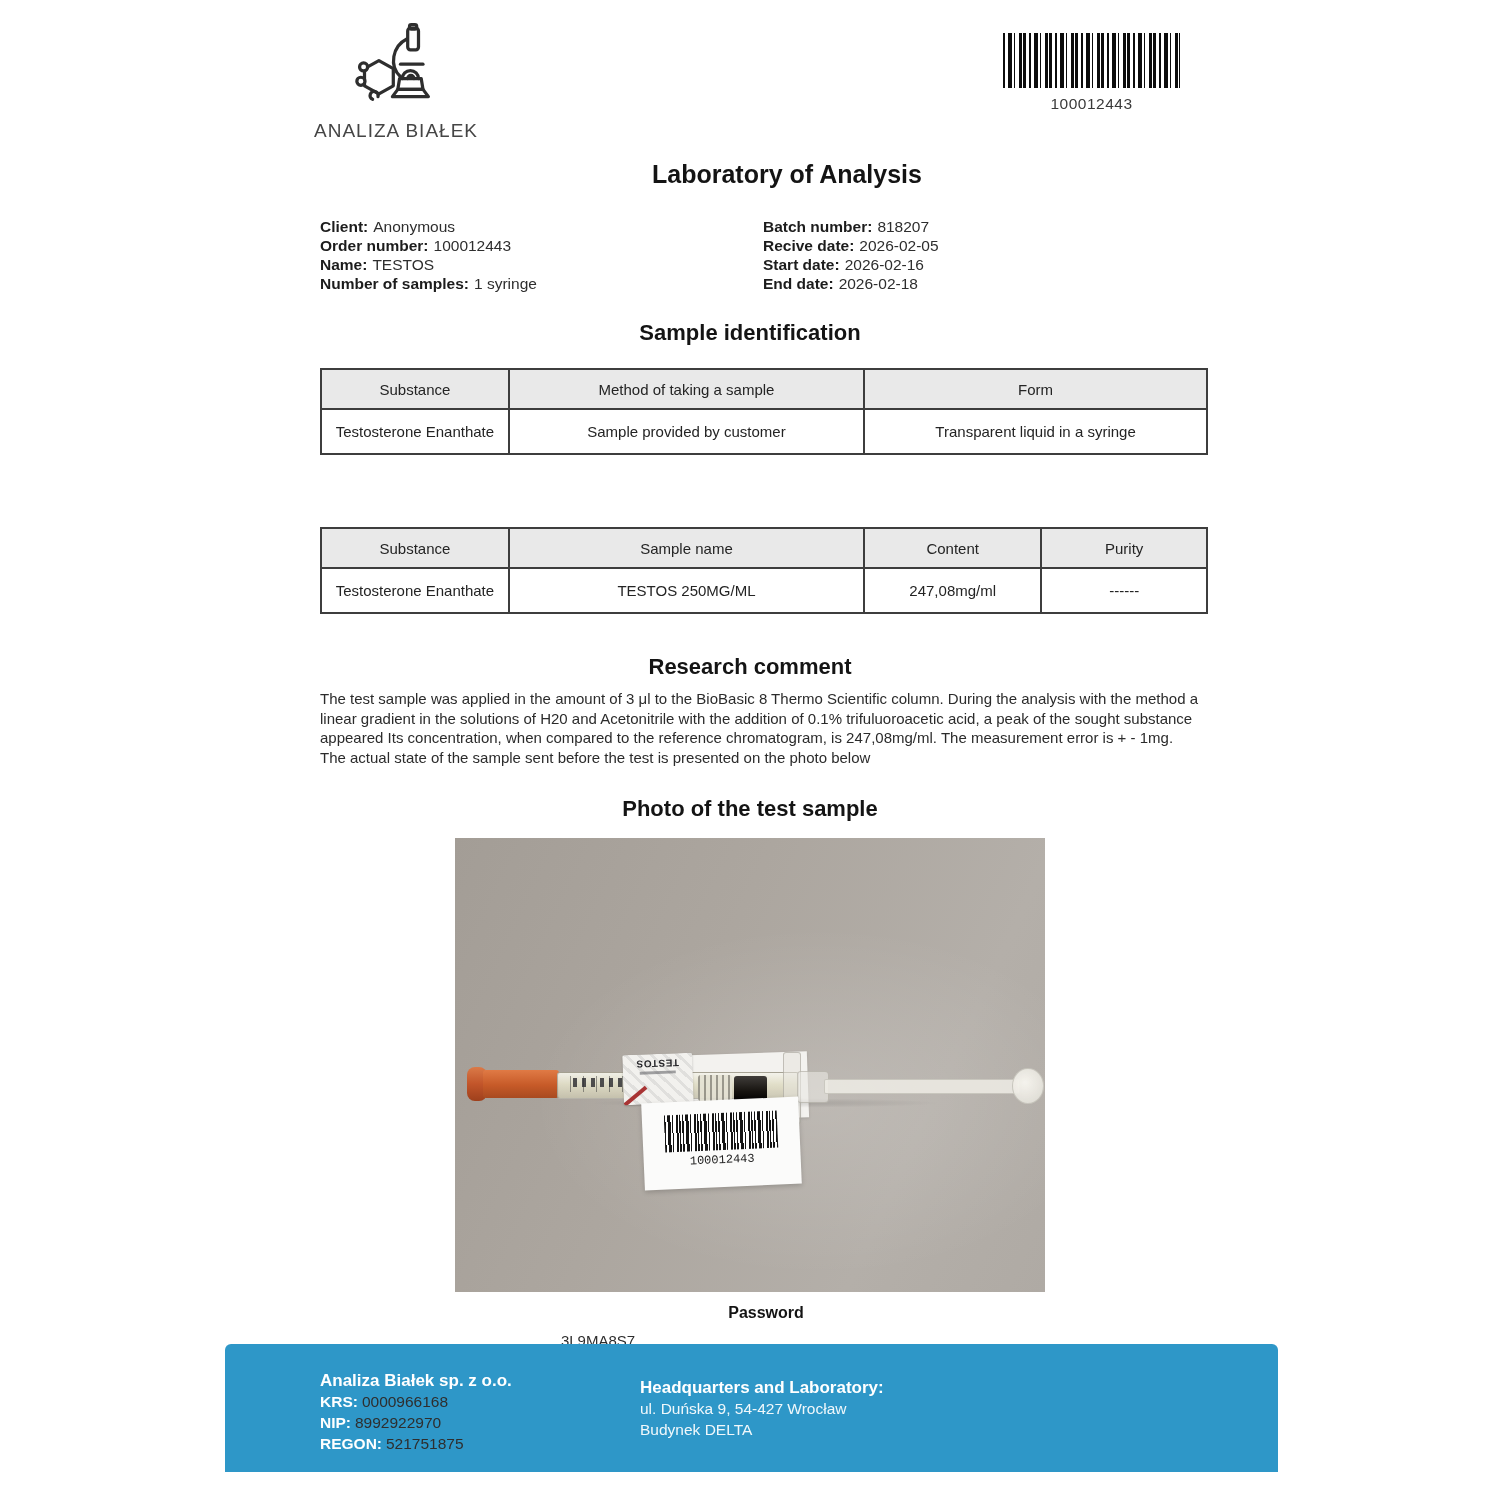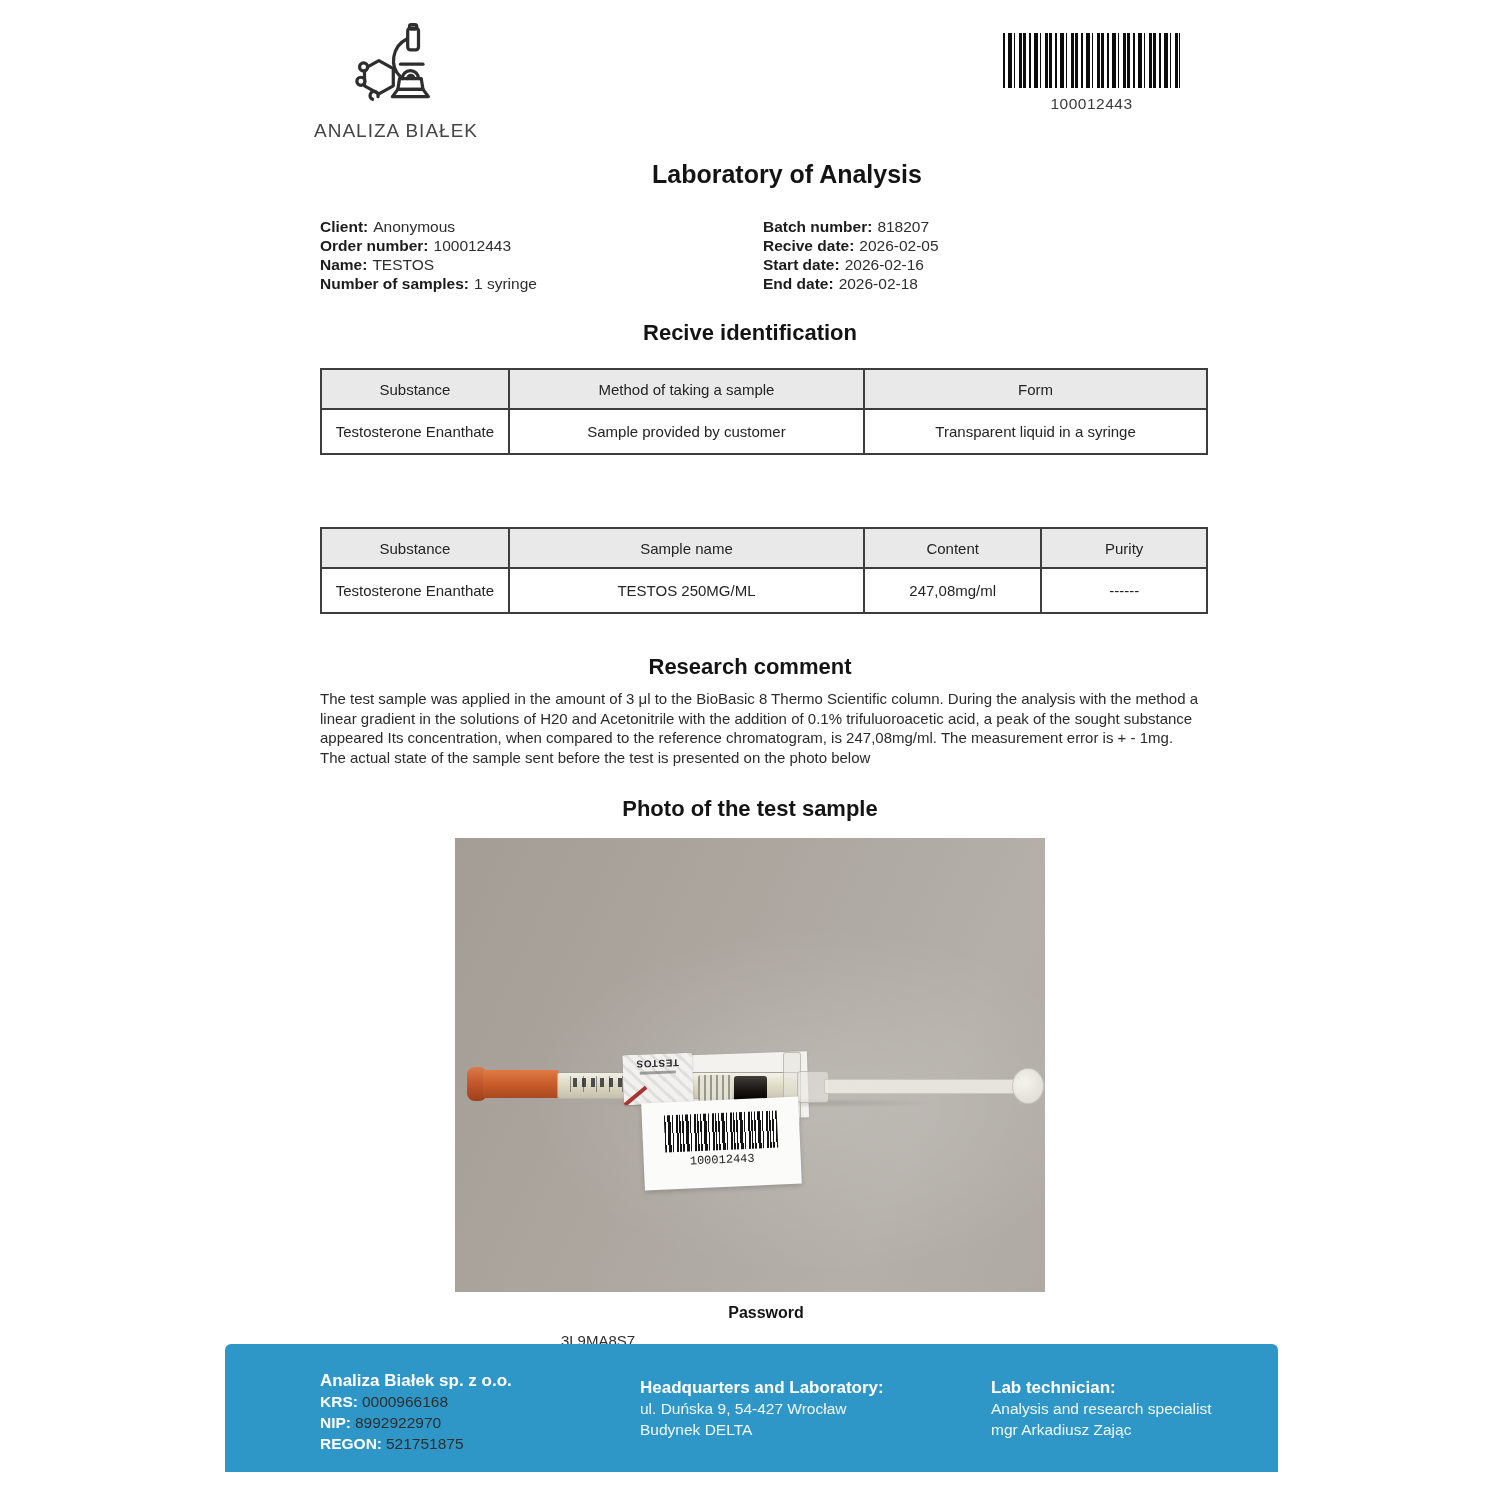--- a/index.html
+++ b/index.html
@@ -163,21 +163,21 @@
     <div class="kv"><b>Name:</b><span>TESTOS</span></div>
     <div class="kv"><b>Number of samples:</b><span>1 syringe</span></div>
   </div>
   <div class="info-col info-right">
     <div class="kv"><b>Batch number:</b><span>818207</span></div>
     <div class="kv"><b>Recive date:</b><span>2026-02-05</span></div>
     <div class="kv"><b>Start date:</b><span>2026-02-16</span></div>
     <div class="kv"><b>End date:</b><span>2026-02-18</span></div>
   </div>
 
-  <div class="h2" style="top:320px;">Recive identification</div>
+  <div class="h2" style="top:320px;">Sample identification</div>
   <table class="doc" style="top:368px;">
     <colgroup>
         <col style="width:21.2%">
         <col style="width:40.1%">
         <col style="width:38.7%">
       </colgroup>
     <tbody>
         <tr>
       <th>Substance</th>
       <th>Method of taking a sample</th>
@@ -251,20 +251,15 @@
       <div class="f-title">Analiza Białek sp. z o.o.</div>
       <div class="kv"><b>KRS:</b><span>0000966168</span></div>
       <div class="kv"><b>NIP:</b><span>8992922970</span></div>
       <div class="kv"><b>REGON:</b><span>521751875</span></div>
     </div>
     <div class="f-col f-col2">
       <div class="f-title">Headquarters and Laboratory:</div>
       <div>ul. Duńska 9, 54-427 Wrocław</div>
       <div>Budynek DELTA</div>
     </div>
-    <div class="f-col f-col3">
-      <div class="f-title">Lab technician:</div>
-      <div>Analysis and research specialist</div>
-      <div>mgr Arkadiusz Zając</div>
-    </div>
   </div>
 
 </div>
 
 </body></html>

